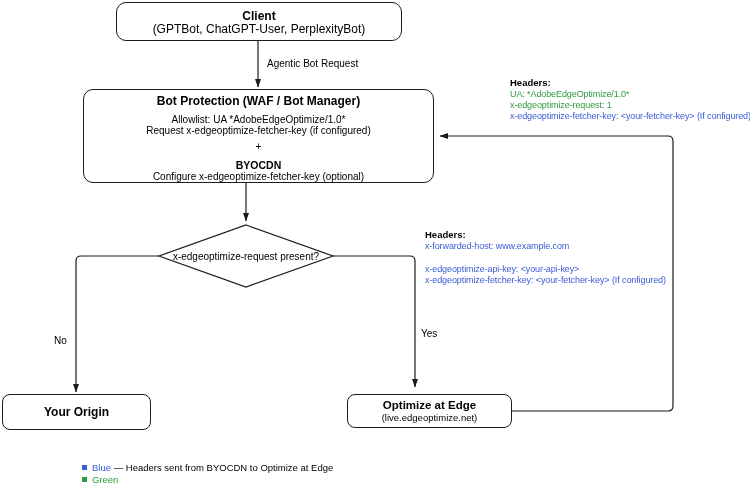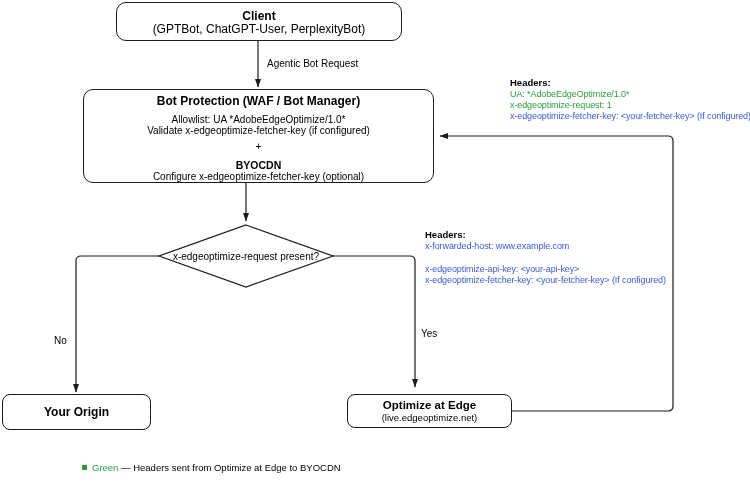--- a/index.html
+++ b/index.html
@@ -56,21 +56,21 @@
   <div class="node" style="left:116px;top:2px;width:286px;height:39px;">
     <div class="node-title">Client</div>
     <div class="node-sub">(GPTBot, ChatGPT-User, PerplexityBot)</div>
   </div>
 
   <div class="edge-label" style="left:267px;top:58px;">Agentic Bot Request</div>
 
   <div class="node bp" style="left:83px;top:89px;width:351px;height:94px;">
     <div class="bp-title">Bot Protection (WAF / Bot Manager)</div>
     <div class="bp-line">Allowlist: UA *AdobeEdgeOptimize/1.0*</div>
-    <div class="bp-line">Validate x-edgeoptimize-fetcher-key (if configured)</div>
+    <div class="bp-line">Request x-edgeoptimize-fetcher-key (if configured)</div>
     <div class="bp-plus">+</div>
     <div class="bp-byocdn">BYOCDN</div>
     <div class="bp-line">Configure x-edgeoptimize-fetcher-key (optional)</div>
   </div>
 
   <div class="headers-block" style="left:510px;top:77px;">
     <div class="hdr-title">Headers:</div>
     <div style="color: rgb(46, 156, 62);">UA: *AdobeEdgeOptimize/1.0*</div>
     <div style="color: rgb(46, 156, 62);">x-edgeoptimize-request: 1</div>
     <div style="color: rgb(59, 91, 215);">x-edgeoptimize-fetcher-key: &lt;your-fetcher-key&gt; (If configured)</div>
@@ -92,17 +92,20 @@
     <div class="node-title">Your Origin</div>
   </div>
 
   <div class="node" style="left:320px;top:394px;width:165px;height:34px;border-radius:8px;margin-left:27px;">
     <div class="opt-title">Optimize at Edge</div>
     <div class="opt-sub">(live.edgeoptimize.net)</div>
   </div>
 
   <div class="legend">
     <div class="legend-row">
-      <span class="swatch" style="background: rgb(46, 156, 62);"></span><span style="color: rgb(46, 156, 62);">Green</span><span> — Headers sent from Optimize at Edge to BYOCDN</span>
+      <span class="swatch" style="background: rgb(59, 91, 215);"></span><span style="color: rgb(59, 91, 215);">Blue</span><span> — Headers sent from BYOCDN to Optimize at Edge</span>
+    </div>
+    <div class="legend-row">
+      <span class="swatch" style="background: rgb(46, 156, 62);"></span><span style="color: rgb(46, 156, 62);">Green</span>
     </div>
   </div>
 
 </div>
 
 </body></html>

